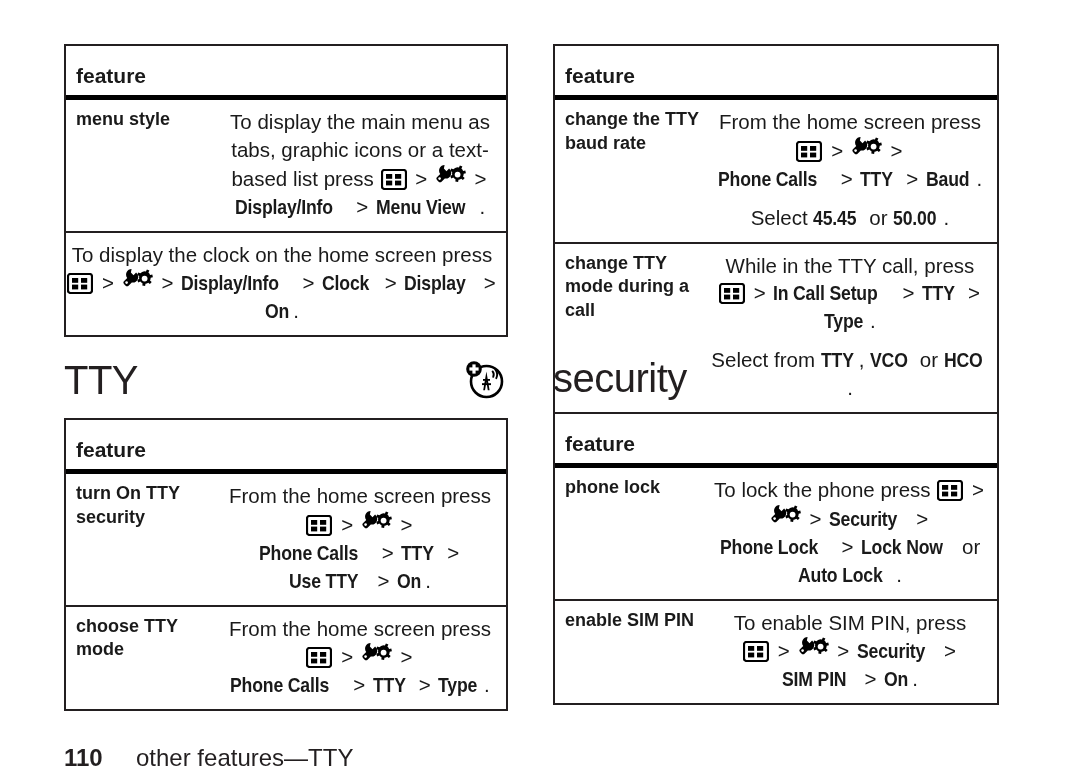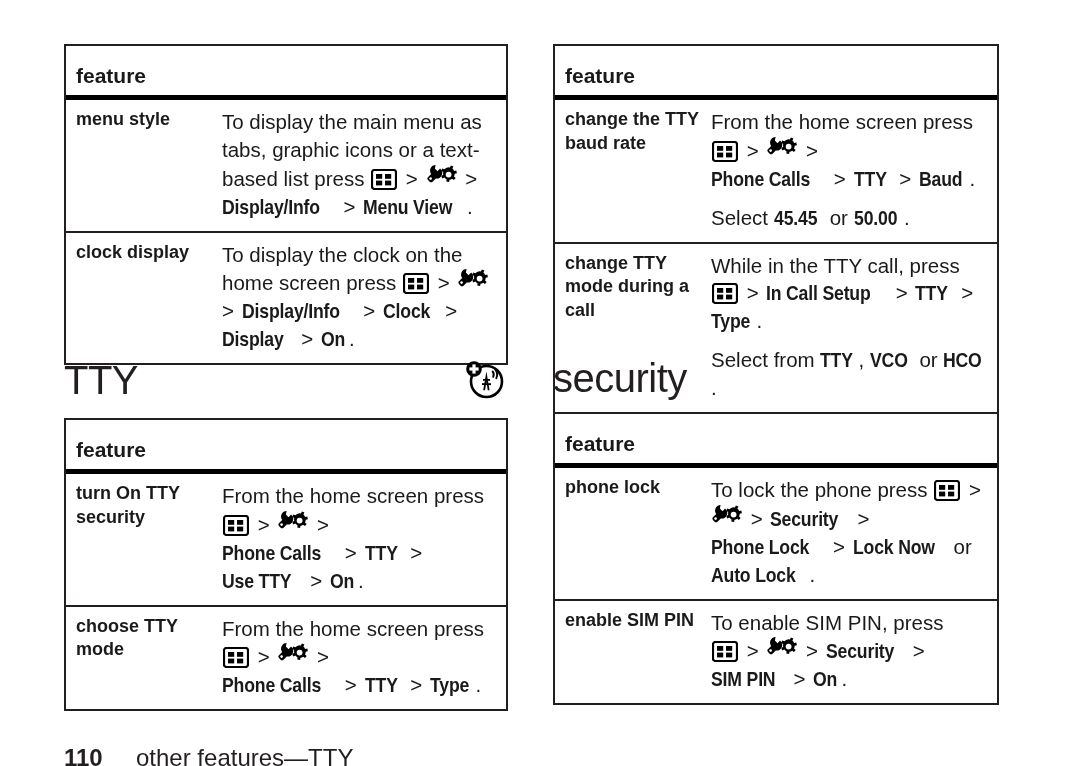--- a/index.html
+++ b/index.html
@@ -58,21 +58,21 @@
     line-height: 1.32;
   }
   .cell-desc {
     flex: 1 1 auto;
     box-sizing: border-box;
     padding: 8px 8px 10px 0px;
     font-size: 20.5px;
     line-height: 1.36;
     font-weight: 400;
   }
-  .cell-desc .para { margin: 0; }
+  .cell-desc .para { margin: 0; text-align: center; }
   .cell-desc .para + .para { margin-top: 11px; }
 
   
   .mpath {
     font-family: "Liberation Sans Narrow", "Liberation Sans", sans-serif;
     font-weight: bold;
     font-stretch: condensed;
     letter-spacing: -0.2px;
     transform: scaleX(0.86);
     transform-origin: left center;
@@ -145,21 +145,20 @@
                     <g fill="#000">
                       <path d="M21.3 3.2 a7.4 7.4 0 0 0-4.0 2.0 l-2.1-0.8 -1.0 2.6 2.0 0.9 a7.4 7.4 0 0 0 0 3.0 l-2.0 0.9 1.0 2.6 2.1-0.8 a7.4 7.4 0 0 0 2.3 1.8 l-0.3 2.2 2.8 0.3 0.4-2.2 a7.4 7.4 0 0 0 2.7-1.0 l1.7 1.4 1.8-2.1 -1.7-1.4 a7.4 7.4 0 0 0 0.7-2.9 l2.2-0.5 -0.6-2.7 -2.2 0.5 a7.4 7.4 0 0 0-1.7-2.4 l1.0-2.0 -2.5-1.2 -1.0 2.0 a7.4 7.4 0 0 0-1.6-0.2z"></path>
                       <circle cx="21.6" cy="10.6" r="2.9" fill="#fff"></circle>
                       <path d="M8.6 1.0 a5.6 5.6 0 0 0-4.4 8.9 l-3.0 3.0 a2.4 2.4 0 0 0 0 3.4 l1.2 1.2 a2.4 2.4 0 0 0 3.4 0 l3.0-3.0 a5.6 5.6 0 0 0 4.3-9.9 l-2.6 2.6 -2.6-2.6 z"></path>
                       <circle cx="3.6" cy="14.6" r="1.3" fill="#fff"></circle>
                     </g>
                   </svg></span><span class="gt"> &gt; </span><span class="mpath">Display/Info</span><span class="gt"> &gt; </span><span class="mpath">Menu View</span>.</div>
             </div>
           </div>
           <div class="row">
-            <div class="cell-feature">clock display</div>
             <div class="cell-desc">
               <div class="para">To display the clock on the home screen press <span class="ico"><svg width="26" height="21" viewBox="0 0 26 21">
                     <rect x="1" y="1" width="24" height="19" rx="2.5" fill="none" stroke="#000" stroke-width="2.2"></rect>
                     <rect x="5" y="5" width="6.2" height="4.8" fill="#000"></rect>
                     <rect x="14" y="5" width="6.2" height="4.8" fill="#000"></rect>
                     <rect x="5" y="11.6" width="6.2" height="4.8" fill="#000"></rect>
                     <rect x="14" y="11.6" width="6.2" height="4.8" fill="#000"></rect>
                   </svg></span><span class="gt"> &gt; </span><span class="ico"><svg width="30" height="26" viewBox="0 0 30 26">
                     <g fill="#000">
                       <path d="M21.3 3.2 a7.4 7.4 0 0 0-4.0 2.0 l-2.1-0.8 -1.0 2.6 2.0 0.9 a7.4 7.4 0 0 0 0 3.0 l-2.0 0.9 1.0 2.6 2.1-0.8 a7.4 7.4 0 0 0 2.3 1.8 l-0.3 2.2 2.8 0.3 0.4-2.2 a7.4 7.4 0 0 0 2.7-1.0 l1.7 1.4 1.8-2.1 -1.7-1.4 a7.4 7.4 0 0 0 0.7-2.9 l2.2-0.5 -0.6-2.7 -2.2 0.5 a7.4 7.4 0 0 0-1.7-2.4 l1.0-2.0 -2.5-1.2 -1.0 2.0 a7.4 7.4 0 0 0-1.6-0.2z"></path>

